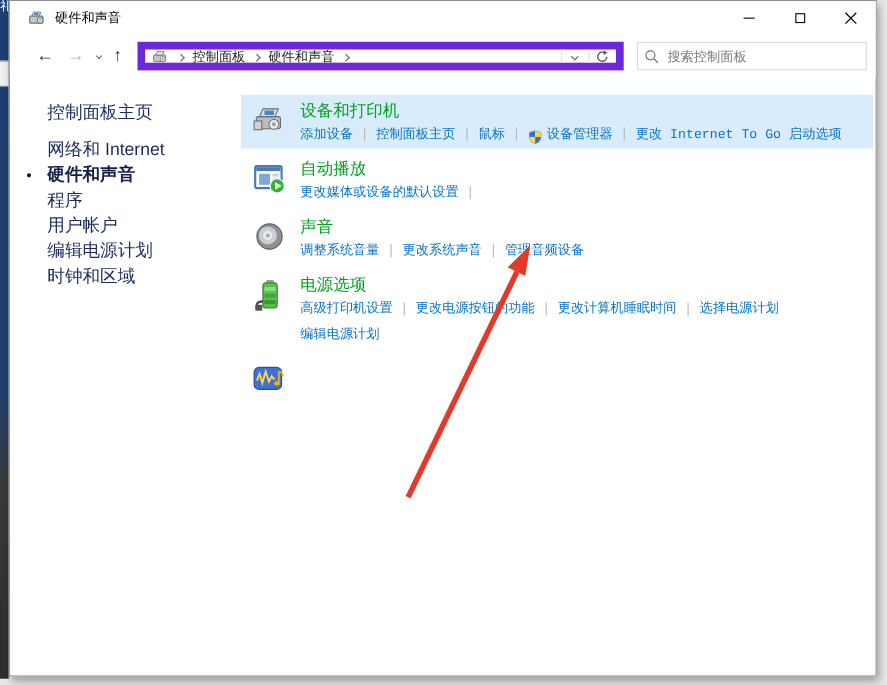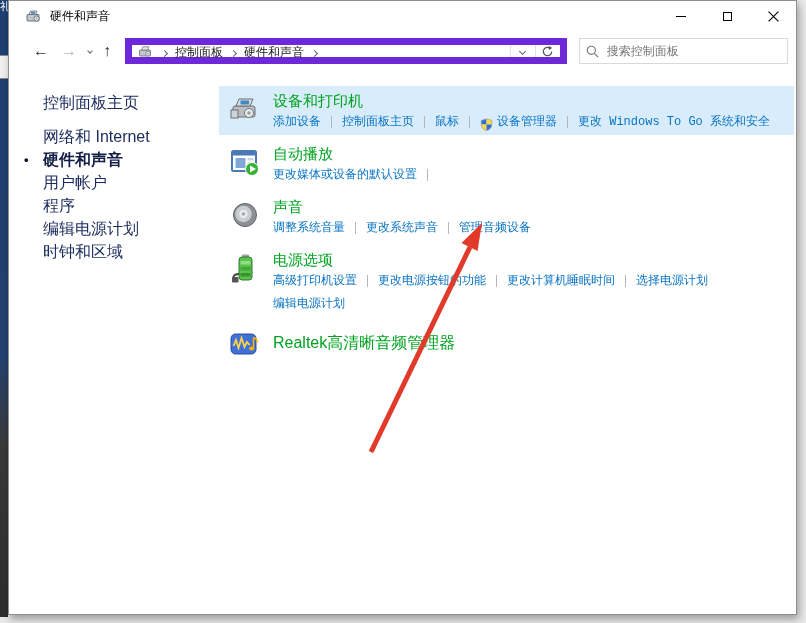--- a/index.html
+++ b/index.html
@@ -154,22 +154,22 @@
         <line x1="9" y1="9" x2="13" y2="13" stroke="#777" stroke-width="1.3"></line>
       </svg>
       <input type="text" placeholder="搜索控制面板" style="">
     </div>
   </div>
 
   <div class="sidebar" id="sidebar">
       <div class="sb-item home">控制面板主页</div>
       <div class="sb-item">网络和 Internet</div>
       <div class="sb-item active">硬件和声音</div>
+      <div class="sb-item">程序</div>
       <div class="sb-item">用户帐户</div>
-      <div class="sb-item">程序</div>
       <div class="sb-item">编辑电源计划</div>
       <div class="sb-item">时钟和区域</div>
     </div>
 
   <div class="main" id="main">
       <div class="section hl">
         <div class="icon32"><svg viewBox="0 0 32 32" width="32" height="32">
    <rect x="4" y="13" width="22" height="11" rx="2" fill="#b9bec4" stroke="#6a6f75"></rect>
    <path d="M7 13 L10 6 H24 L21 13 Z" fill="#d9dcdf" stroke="#6a6f75"></path>
    <rect x="11.5" y="7.5" width="8.5" height="4" fill="#3f88c5"></rect>
@@ -206,21 +206,21 @@
      <rect x="0" y="8" width="8" height="8" fill="#ffd83b"></rect>
      <rect x="8" y="8" width="8" height="8" fill="#2f6fd0"></rect>
    </g>
    <path d="M8 1 L14.5 3 V8 C14.5 12 11.5 14.5 8 15.5 C4.5 14.5 1.5 12 1.5 8 V3 Z" fill="none" stroke="#999" stroke-width="0.8"></path>
                 </svg>
               </span>
               <span>设备管理器</span>
             </a>
             <span class="sep"></span>
             <a class="tlink">
-              <span>更改 Windows To Go 系统和安全</span>
+              <span>更改 Internet To Go 启动选项</span>
             </a>
           </div>
         </div>
       </div>
       <div class="section">
         <div class="icon32"><svg viewBox="0 0 32 32" width="32" height="32">
    <rect x="3" y="5" width="24" height="20" rx="1.5" fill="#fff" stroke="#4a7ab5" stroke-width="2"></rect>
    <rect x="4" y="6" width="22" height="3.5" fill="#4a7ab5"></rect>
    <rect x="6.5" y="12" width="10" height="10" fill="#7fa8d9"></rect>
    <rect x="18.5" y="12" width="6" height="2.5" fill="#c7d3e3"></rect>
@@ -298,23 +298,20 @@
         </div>
       </div>
       <div class="section">
         <div class="icon32"><svg viewBox="0 0 32 32" width="32" height="32">
    <rect x="2" y="6" width="25" height="20" rx="4.5" fill="#3f6fd8" stroke="#2b4fa0"></rect>
    <polyline points="4.5,18 7,12 9.5,20 12.5,10 15.5,19 18,14 20.5,17" fill="none" stroke="#ffd24a" stroke-width="1.8"></polyline>
    <path d="M24.5 9.5 v10.5" stroke="#f7b500" stroke-width="1.6" fill="none"></path>
    <path d="M24.5 9.5 q4 1.5 3.5 5" stroke="#f7b500" stroke-width="1.6" fill="none"></path>
    <ellipse cx="22.7" cy="20.5" rx="2.6" ry="2" fill="#f7b500"></ellipse>
           </svg></div>
-        <div class="sec-body">
-          <div class="sec-title lg">Realtek高清晰音频管理器</div>
-        </div>
       </div>
     </div>
 </div>
 
 <svg class="arrow-overlay" viewBox="0 0 806 623" width="806" height="623">
   <line x1="371" y1="452" x2="470" y2="247" stroke="#e23a2a" stroke-width="5"></line>
   <polygon points="482,223 477.5,251 461.5,243" fill="#e23a2a"></polygon>
 </svg>
 
 </body></html>

